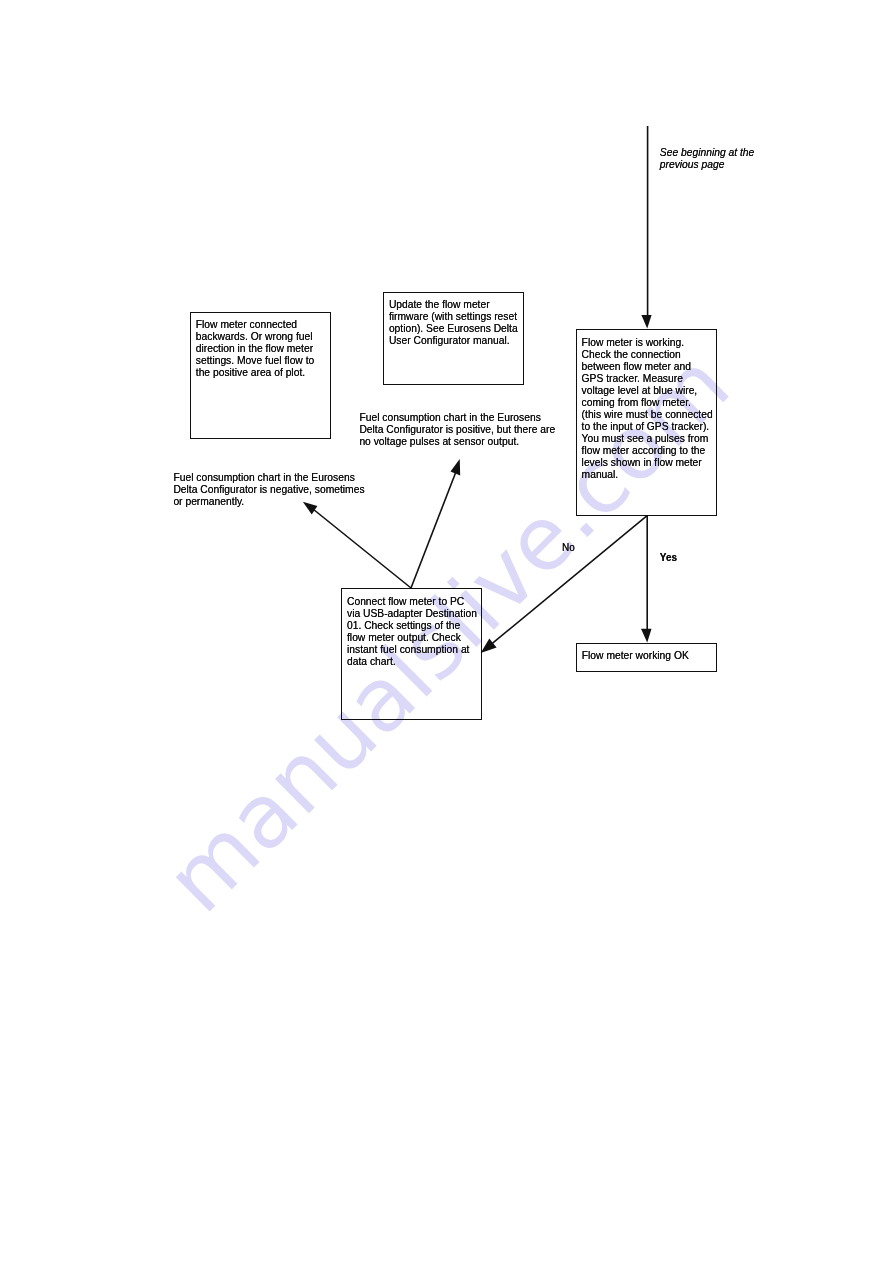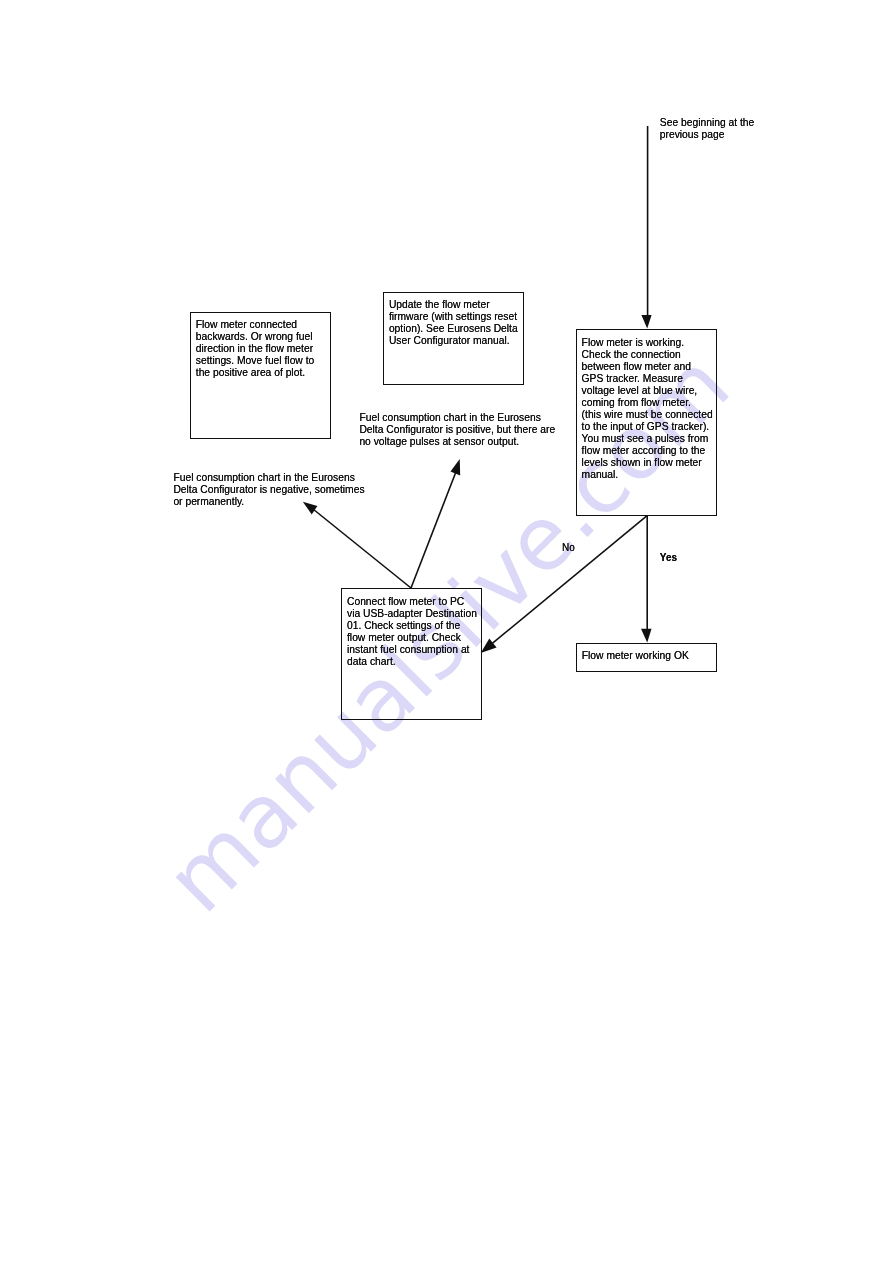--- a/index.html
+++ b/index.html
@@ -78,21 +78,21 @@
 01. Check settings of the
 flow meter output. Check
 instant fuel consumption at
 data chart.</div>
   </div>
 
   <div class="node" id="node-flow-meter-working-ok" style="left:576.2px;top:643.3px;width:140.6px;height:28.4px;padding-left:43px;">
     <div class="node-text" style="top:6px;">Flow meter working OK</div>
   </div>
 
-  <div class="ann" id="ann-see-beginning" style="left:659.8px;top:117px;">See beginning at the
+  <div class="ann" id="ann-see-beginning" style="left:659.8px;top:147px;font-style:italic;">See beginning at the
 previous page</div>
 
   <div class="ann" id="ann-chart-positive" style="left:359.4px;top:411.8px;">Fuel consumption chart in the Eurosens
 Delta Configurator is positive, but there are
 no voltage pulses at sensor output.</div>
 
   <div class="ann" id="ann-chart-negative" style="left:173.4px;top:471.8px;">Fuel consumption chart in the Eurosens
 Delta Configurator is negative, sometimes
 or permanently.</div>
 

